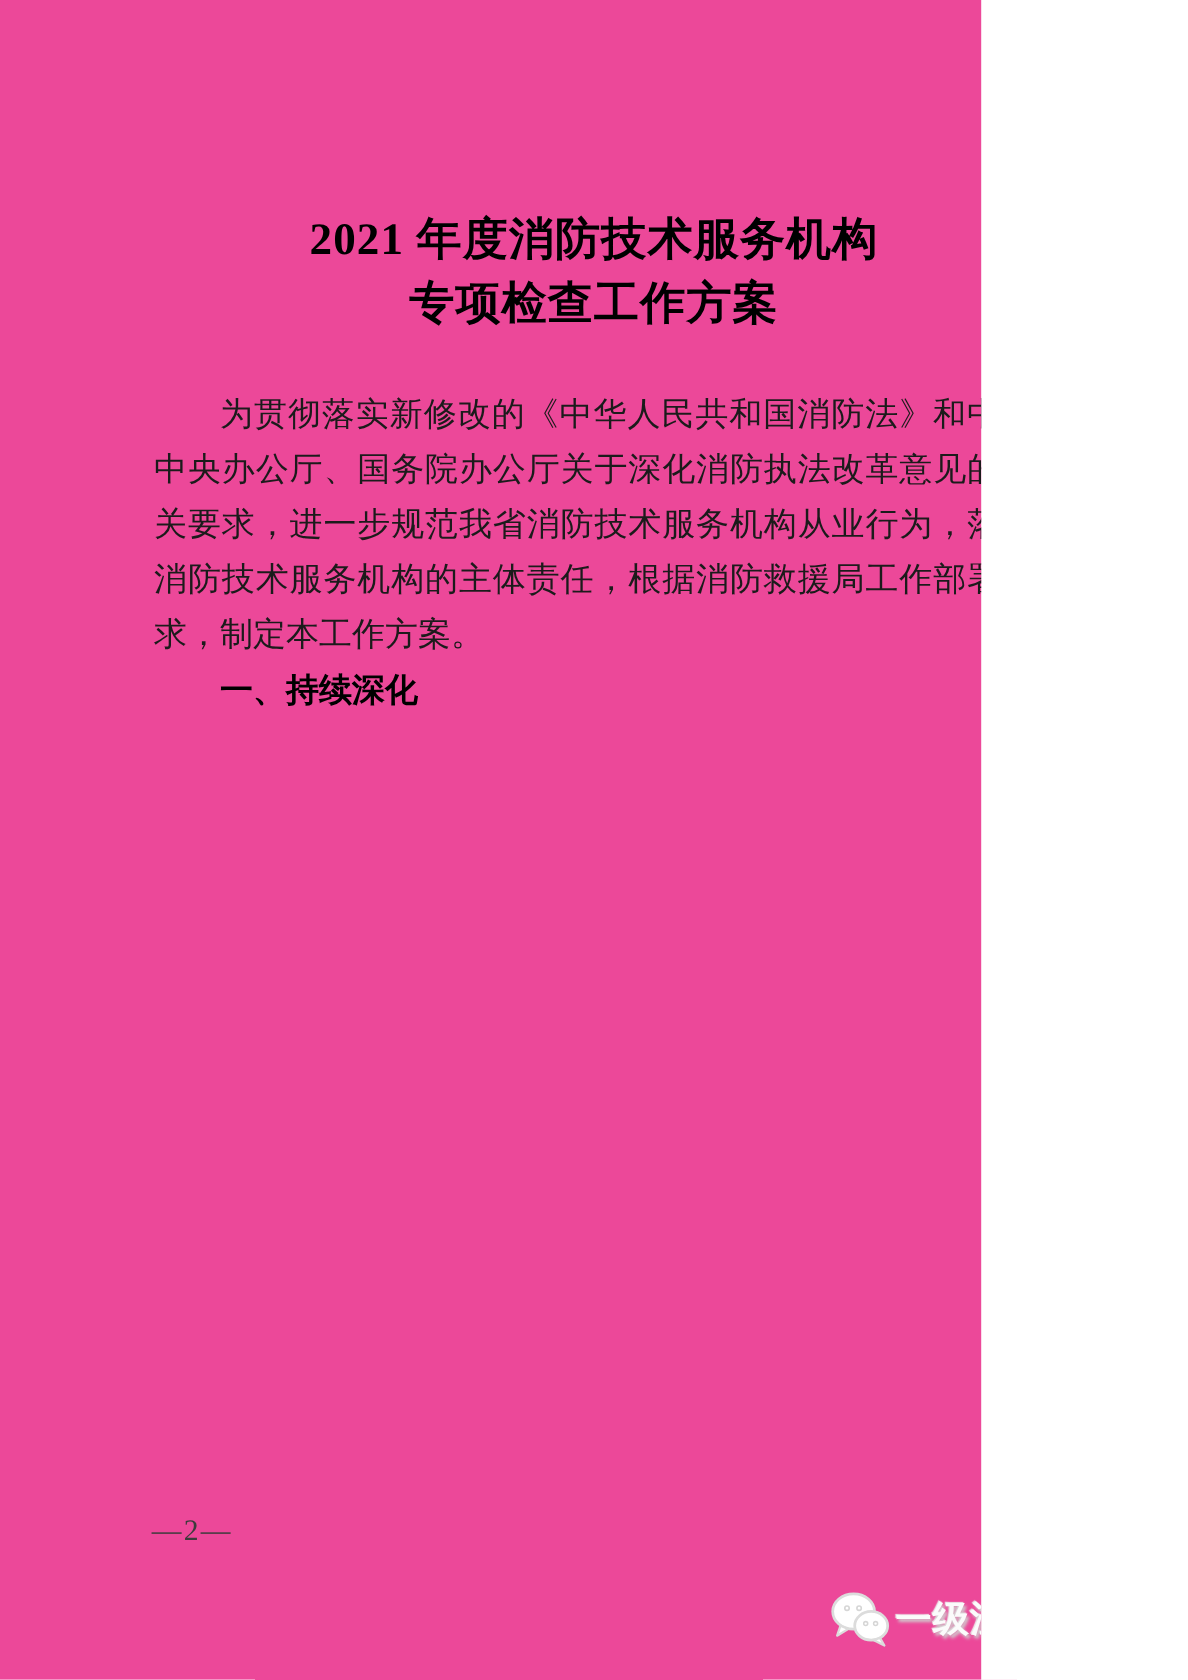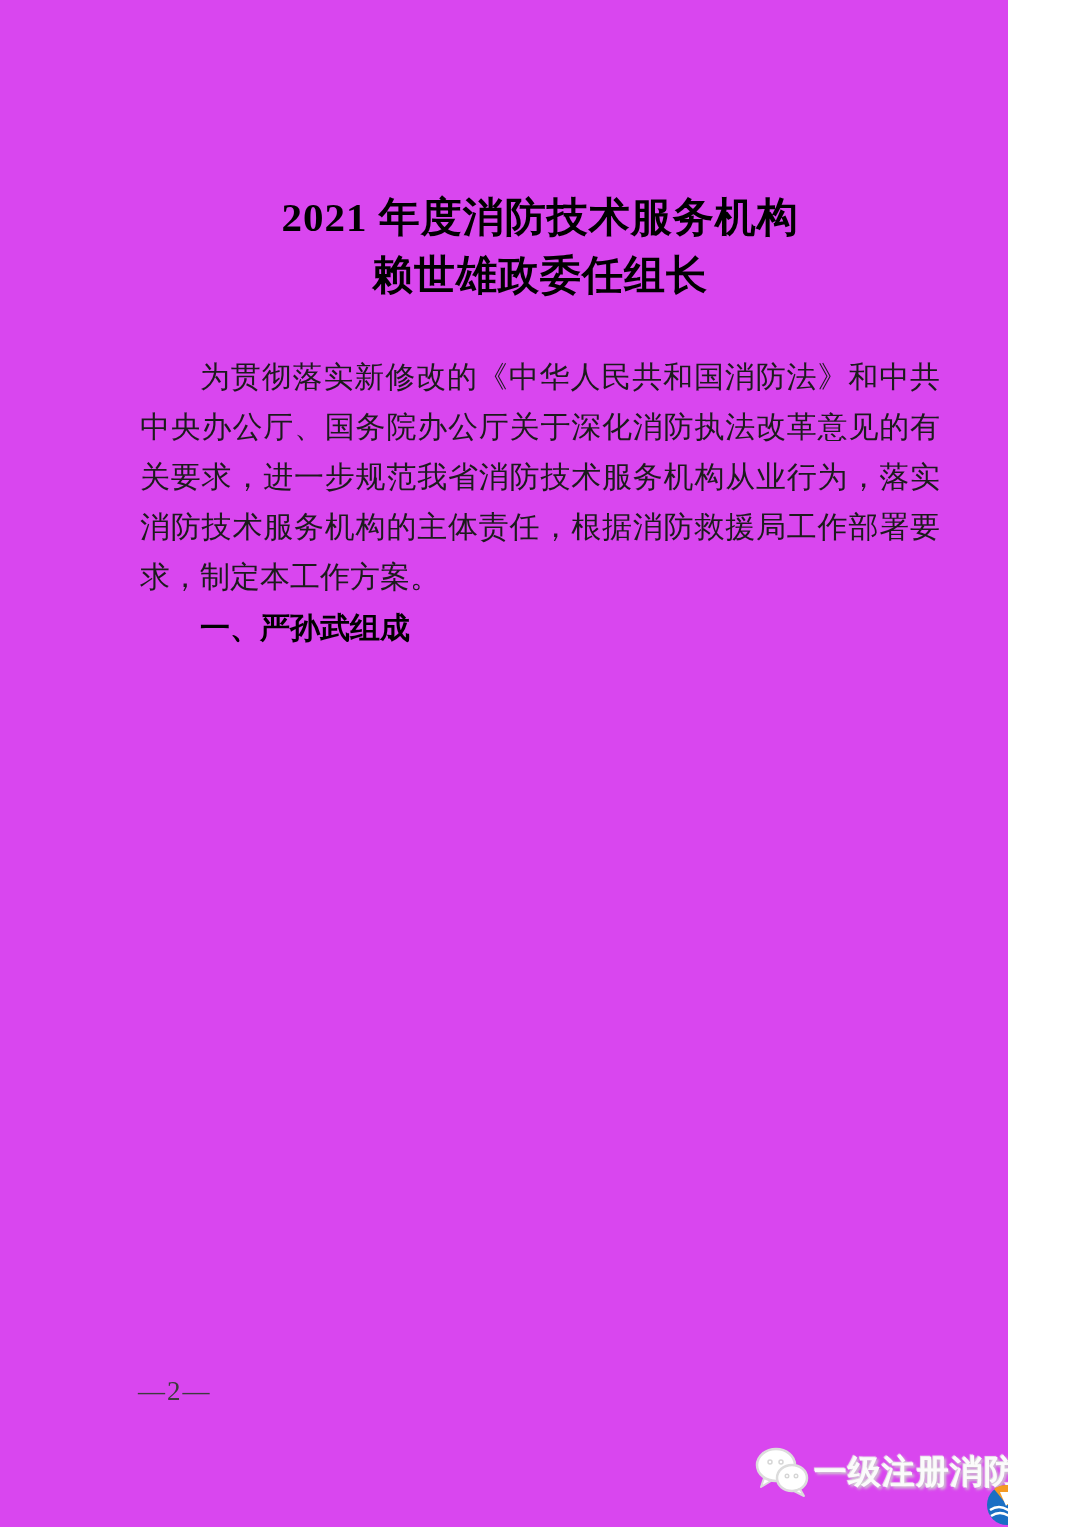--- a/index.html
+++ b/index.html
@@ -2,23 +2,23 @@
 <html><head>
 <meta charset="utf-8">
 <style>
   html, body {
     margin: 0;
     padding: 0;
     background: #ffffff;
   }
   .page {
     position: relative;
-    width: 1008px;
+    width: 892px;
     height: 1527px;
-    background: #d946ef;
+    background: #ec4899;
     overflow: hidden;
     font-family: "Liberation Serif", "DejaVu Serif", serif;
     color: #1b1b1b;
   }
   .doc-title {
     position: absolute;
     top: 188px;
     left: 0;
     width: 1080px;
     text-align: center;
@@ -123,26 +123,26 @@
     white-space: nowrap;
   }
 </style>
 </head>
 <body>
 
 <div class="page">
 
   <div class="doc-title">
     <div>2021 年度消防技术服务机构</div>
-    <div>赖世雄政委任组长</div>
+    <div>专项检查工作方案</div>
   </div>
 
   <div class="doc-body">
     <p class="para">为贯彻落实新修改的《中华人民共和国消防法》和中共中央办公厅、国务院办公厅关于深化消防执法改革意见的有关要求，进一步规范我省消防技术服务机构从业行为，落实消防技术服务机构的主体责任，根据消防救援局工作部署要求，制定本工作方案。</p>
-    <p class="section-heading">一、严孙武组成</p>
+    <p class="section-heading">一、持续深化</p>
   </div>
 
   <div class="page-number">—2—</div>
 
   <div class="footer-watermark">
 
     <svg class="wechat-icon" viewBox="0 0 56 52">
       <ellipse cx="22" cy="19" rx="19" ry="16" fill="#ffffff" stroke="#dcdcdc" stroke-width="2.5"></ellipse>
       <path d="M10 32 L7 41 L17 35 Z" fill="#ffffff" stroke="#dcdcdc" stroke-width="2" stroke-linejoin="round"></path>
       <circle cx="16" cy="16" r="2" fill="none" stroke="#d6d6d6" stroke-width="1.5"></circle>

